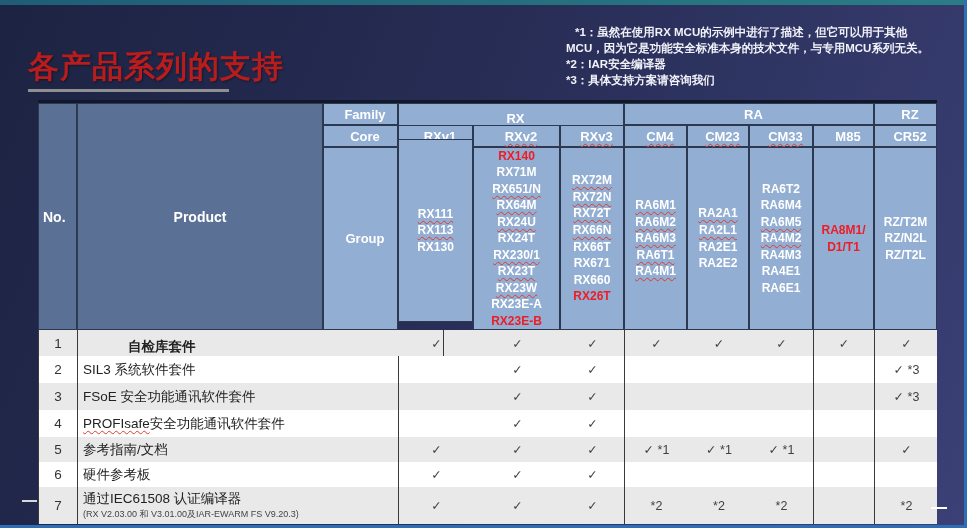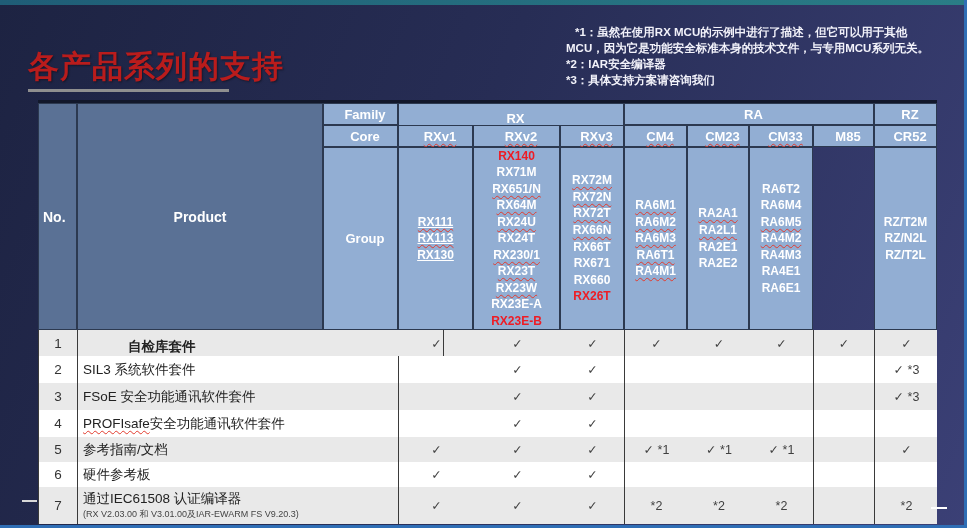--- a/index.html
+++ b/index.html
@@ -94,21 +94,21 @@
   <div class="cell hdr" style="left:711px;top:22px;width:64px;height:22px;">
       <span class="sq">CM33</span>
     </div>
   <div class="cell hdr" style="left:775px;top:22px;width:61px;height:22px;">
       <span>M85</span>
     </div>
   <div class="cell hdr" style="left:836px;top:22px;width:63px;height:22px;align-items:center;">
       <span>CR52</span>
     </div>
 
-  <div class="cell group-cell" style="left:360px;top:44px;width:75px;height:183px;text-decoration:underline;">
+  <div class="cell group-cell" style="left:360px;top:36px;width:75px;height:183px;">
     <span class="gi sq">RX111</span>
     <span class="gi sq">RX113</span>
     <span class="gi">RX130</span>
   </div>
   <div class="cell group-cell" style="left:435px;top:44px;width:87px;height:183px;">
     <span class="gi red">RX140</span>
     <span class="gi">RX71M</span>
     <span class="gi sq">RX651/N</span>
     <span class="gi sq">RX64M</span>
     <span class="gi sq">RX24U</span>
@@ -144,20 +144,24 @@
   </div>
   <div class="cell group-cell" style="left:711px;top:44px;width:64px;height:183px;">
     <span class="gi">RA6T2</span>
     <span class="gi">RA6M4</span>
     <span class="gi sq">RA6M5</span>
     <span class="gi sq">RA4M2</span>
     <span class="gi">RA4M3</span>
     <span class="gi">RA4E1</span>
     <span class="gi">RA6E1</span>
   </div>
+  <div class="cell group-cell" style="left:775px;top:44px;width:61px;height:183px;">
+    <span class="gi red">RA8M1/</span>
+    <span class="gi red">D1/T1</span>
+  </div>
   <div class="cell group-cell" style="left:836px;top:44px;width:63px;height:183px;">
     <span class="gi">RZ/T2M</span>
     <span class="gi">RZ/N2L</span>
     <span class="gi">RZ/T2L</span>
   </div>
 
   <div class="brow bg-a" style="top:227px;height:26px;">
     <div class="cell bcell no-cell">1</div>
     <div class="cell bcell prod-cell bold" style="justify-content:flex-end;margin-left:45px;">
       <span class="main">自检库套件</span>

